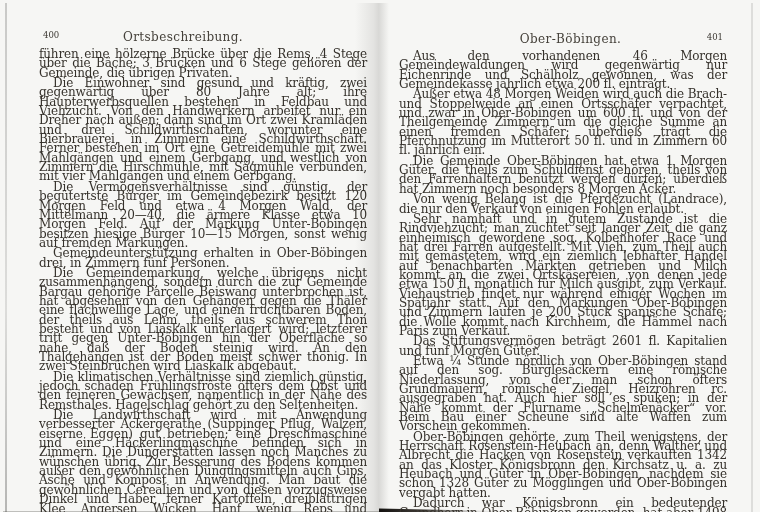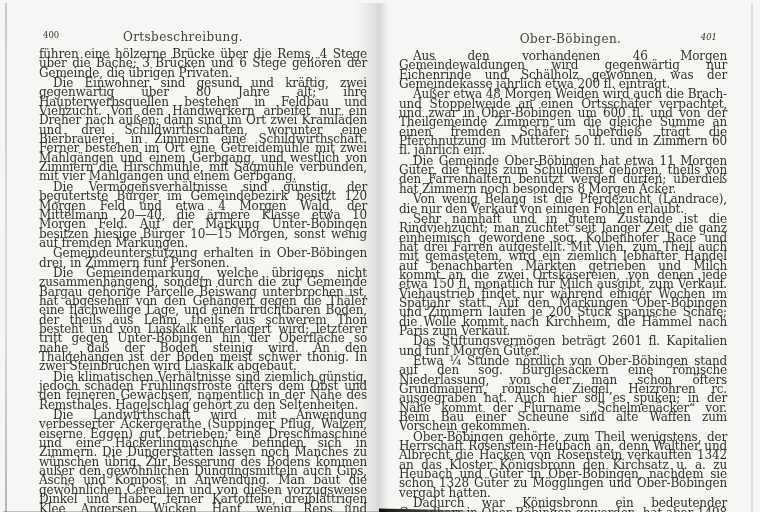--- a/index.html
+++ b/index.html
@@ -49,21 +49,21 @@
   .running-title {
     position: absolute; left: 0; right: 0; text-align: center;
     font-size: 12px; letter-spacing: 0.4px; color: #45413a;
   }
   .page-left  .running-title { right: 40px; }
   .page-right .running-title { left: 15px; text-align: center; }
   .page-number {
     position: absolute; top: 0; font-size: 8.5px; color: #3c3832;
   }
   .page-left  .page-number { left: 4px; }
-  .page-right .page-number { right: 10px; font-style: italic; }
+  .page-right .page-number { right: 4px; }
 
   .page-body { text-align: justify; }
   .para {
     font-size: 12px; line-height: 9.35px; letter-spacing: -0.15px;
     text-align: justify; color: #35312b;
     -webkit-hyphens: auto; hyphens: auto;
   }
   .para.indent { text-indent: 14px; }
 
   .page-footer {
@@ -106,21 +106,21 @@
 </div>
 
 <div class="page page-right">
   <div class="running-head">
     <span class="running-title">Ober-Böbingen.</span>
     <span class="page-number">401</span>
   </div>
   <div class="page-body">
       <p class="para indent">Aus den vorhandenen 46 Morgen Gemeindewaldungen wird gegenwärtig nur Eichenrinde und Schälholz gewonnen, was der Gemeindekasse jährlich etwa 200 fl. einträgt.</p>
       <p class="para indent">Außer etwa 48 Morgen Weiden wird auch die Brach- und Stoppelweide an einen Ortsschäfer verpachtet, und zwar in Ober-Böbingen um 600 fl. und von der Theilgemeinde Zimmern um die gleiche Summe an einen fremden Schäfer; überdieß trägt die Pferchnutzung im Mutterort 50 fl. und in Zimmern 60 fl. jährlich ein.</p>
-      <p class="para indent">Die Gemeinde Ober-Böbingen hat etwa 11 Morgen Güter, die theils zum Schuldienst gehören, theils von den Farrenhaltern benützt werden dürfen; überdieß hat Zimmern noch besonders 8 Morgen Äcker.</p>
+      <p class="para indent">Die Gemeinde Ober-Böbingen hat etwa 1 Morgen Güter, die theils zum Schuldienst gehören, theils von den Farrenhaltern benützt werden dürfen; überdieß hat Zimmern noch besonders 8 Morgen Äcker.</p>
       <p class="para indent">Von wenig Belang ist die Pferdezucht (Landrace), die nur den Verkauf von einigen Fohlen erlaubt.</p>
       <p class="para indent">Sehr namhaft und in gutem Zustande ist die Rindviehzucht; man züchtet seit langer Zeit die ganz einheimisch gewordene sog. Kolbenhofer Race und hat drei Farren aufgestellt. Mit Vieh, zum Theil auch mit gemästetem, wird ein ziemlich lebhafter Handel auf benachbarten Märkten getrieben und Milch kommt an die zwei Ortskäsereien, von denen jede etwa 150 fl. monatlich für Milch ausgibt, zum Verkauf. Viehaustrieb findet nur während einiger Wochen im Spätjahr statt. Auf den Markungen Ober-Böbingen und Zimmern laufen je 200 Stück spanische Schafe; die Wolle kommt nach Kirchheim, die Hämmel nach Paris zum Verkauf.</p>
       <p class="para indent">Das Stiftungsvermögen beträgt 2601 fl. Kapitalien und fünf Morgen Güter.</p>
       <p class="para indent">Etwa ¼ Stunde nördlich von Ober-Böbingen stand auf den sog. Bürglesäckern eine römische Niederlassung, von der man schon öfters Grundmauern, römische Ziegel, Heizröhren rc. ausgegraben hat. Auch hier soll es spuken; in der Nähe kommt der Flurname „Schelmenäcker“ vor. Beim Bau einer Scheune sind alte Waffen zum Vorschein gekommen.</p>
       <p class="para indent">Ober-Böbingen gehörte, zum Theil wenigstens, der Herrschaft Rosenstein-Heubach an, denn Walther und Albrecht die Hacken von Rosenstein verkauften 1342 an das Kloster Königsbronn den Kirchsatz u. a. zu Heubach und Güter in Ober-Böbingen, nachdem sie schon 1328 Güter zu Mögglingen und Ober-Böbingen vergabt hatten.</p>
       <p class="para indent">Dadurch war Königsbronn ein bedeutender Grundherr in Ober-Böbingen geworden, hat aber 1498 etliche Güter da an den Spital Gmünd vertauscht, 1545 Gülten und den Heuzehnten an die Stadt verwechselt. Auch an Streitigkeiten fehlte es nicht; 1485 gabs einen Vergleich mit Gmünd wegen des Flurhayenamts und des Holzaus-</p>
     </div>
   <div class="page-footer">
     <span class="footer-imprint">Beschreib. v. Württemb. 51. Heft. Oberamt Gmünd.</span>
     <span class="footer-signature">26</span>

